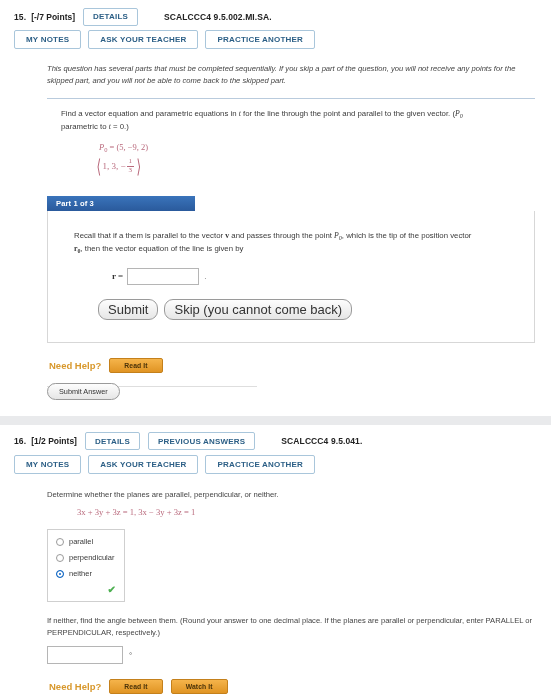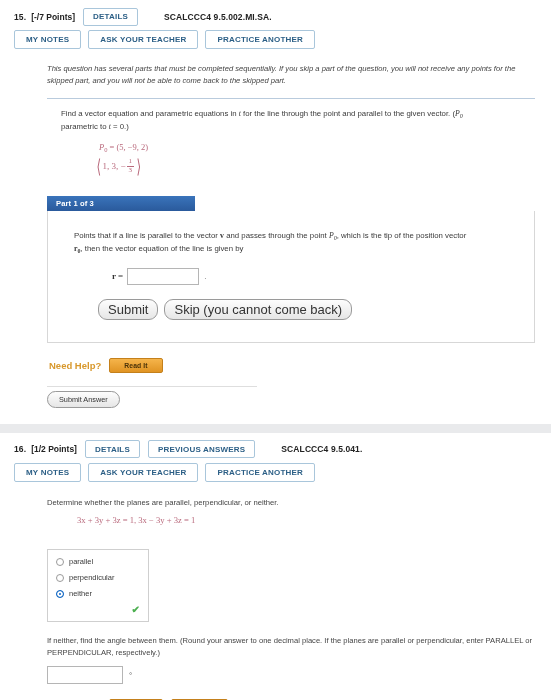--- a/index.html
+++ b/index.html
@@ -238,21 +238,21 @@
     color: #4a3208;
     font-size: 6.8px;
     font-weight: bold;
     padding: 3px 14px;
     cursor: pointer;
     letter-spacing: 0.1px;
   }
   .submit-wrap {
     border-top: 1px solid #dedede;
     margin-top: 13px;
-    padding: 8px 0 10px 0;
+    padding: 0 0 10px 0;
     width: 210px;
     margin-left: 0px;
   }
   .submit-answer {
     border: 1px solid #9a9a9a;
     border-radius: 9px;
     background: linear-gradient(to bottom, #fdfdfd, #e6e6e6);
     font-size: 7.3px;
     color: #333;
     padding: 3px 11px;
@@ -263,23 +263,23 @@
   .q16-prompt { font-size: 7.7px; color: #444; line-height: 1.6; }
   .eqline {
     color: #b9697c;
     font-family: "Liberation Serif", serif;
     font-size: 8.6px;
     margin: 6px 0 0 30px;
   }
   .radiobox {
     border: 1px solid #cfcfcf;
     background: #fff;
-    width: 102px;
+    width: 78px;
     padding: 7px 8px 4px 8px;
-    margin-top: 24px;
+    margin-top: 12px;
     box-sizing: border-box;
   }
   .radio-item {
     display: flex;
     align-items: center;
     gap: 5px;
     margin-bottom: 7px;
     font-size: 7.5px;
     color: #3a3a3a;
     cursor: pointer;
@@ -370,21 +370,21 @@
         </div>
       </div>
 
       <div class="bluebar-wrap" style="margin-top:16px;">
         <div class="bluebar">Part 1 of 3</div>
       </div>
 
       <div class="section-box">
         <div class="part-body">
           <div class="prompt">
-            <span>Points that if a line is parallel to the vector</span>
+            <span>Recall that if a them is parallel to the vector</span>
             <span class="bvec">v</span>
             <span>and passes through the point</span>
             <span class="ital">P</span><span class="ital subsm">0</span><span>, which is the tip of the position vector</span><br>
             <span class="bvec">r</span><span class="bvec subsm">0</span><span>, then the vector equation of the line is given by</span>
           </div>
 
           <div class="ansrow">
             <span class="r-label">r =</span>
             <span class="textbox"></span>
             <span class="period-dot">.</span>

